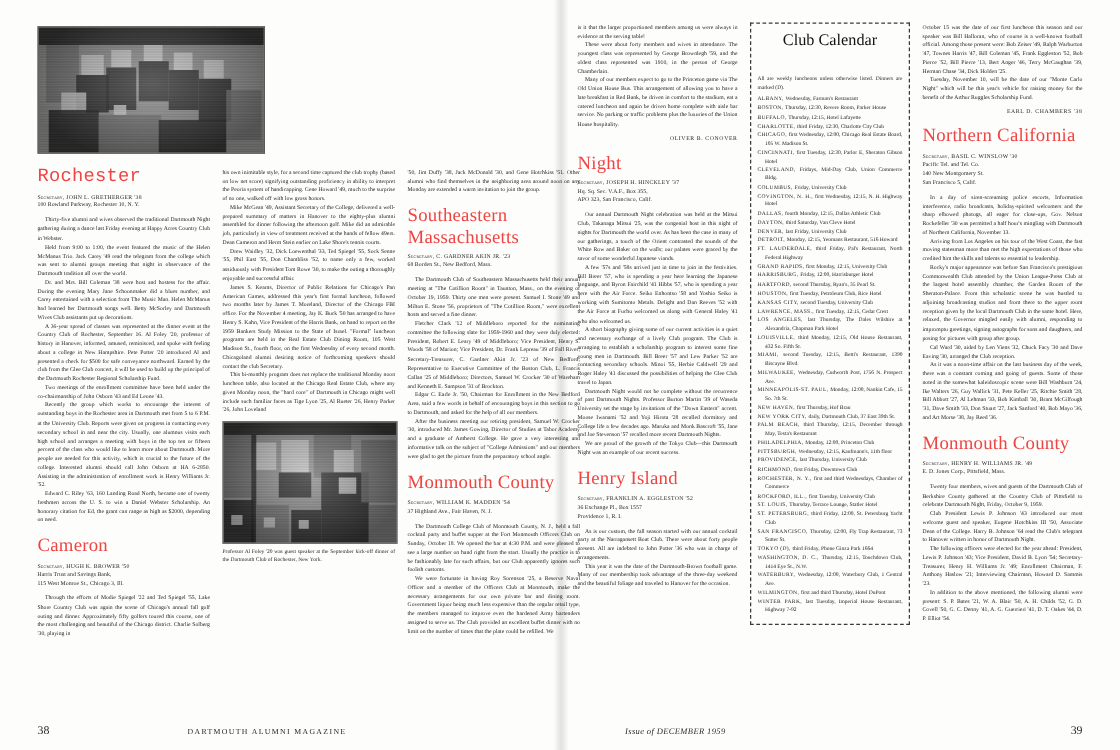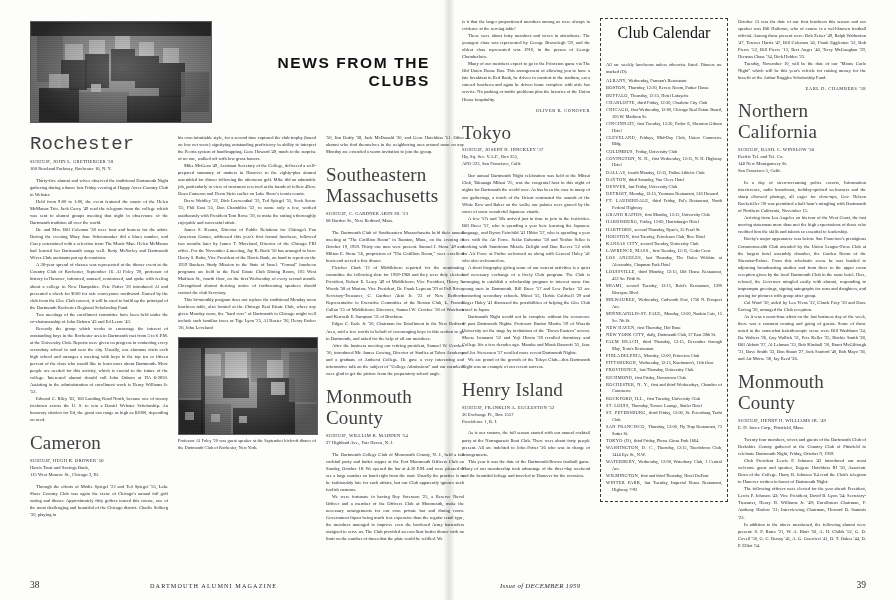--- a/index.html
+++ b/index.html
@@ -34,22 +34,22 @@
     font-weight:bold;font-size:15.5px;letter-spacing:1.6px;color:#111;
   }
 
   
   .cols{display:flex;gap:10px;}
   .col{width:138px;flex:0 0 138px;}
   .col.narrow{width:128px;flex:0 0 128px;}
 
   h2.club{
     font-family:"Liberation Serif", serif;
-    font-weight:normal;font-size:19px;line-height:1.1;
-    margin:10px 0 4px 0;color:#404040;letter-spacing:.2px;
+    font-weight:normal;font-size:15px;line-height:1.1;
+    margin:10px 0 4px 0;color:#ef4444;letter-spacing:.2px;
   }
   h2.club.first{margin-top:0;font-family:Liberation Mono, monospace;}
   .secy{
     font-size:4.6px;line-height:1.52;margin:0 0 4px 0;color:#25252a;
     letter-spacing:.05px;
   }
   .secy .sc{font-variant:small-caps;letter-spacing:.25px;}
   p.body{
     font-size:4.55px;line-height:1.55;margin:0;text-align:justify;
     text-indent:6px;color:#1d1d20;letter-spacing:.02px;
@@ -70,21 +70,21 @@
     font-size:4.4px;line-height:1.5;margin:0;text-align:justify;color:#26262a;
   }
 
   
   .calendar{
     border:1px dashed #3a3a3a;padding:5px 5px 7px 5px;margin-bottom:8px;
     background:#fdfdfb;
   }
   .calendar h3{
     font-family:"Liberation Serif", serif;font-weight:normal;
-    font-size:16px;text-align:center;margin:0 0 20px 0;color:#111;
+    font-size:13px;text-align:center;margin:0 0 20px 0;color:#111;
   }
   .cal-note{font-size:4.4px;line-height:1.5;margin:0 0 3px 0;color:#25252a;text-align:justify;}
   .cal-list{margin:0;padding:0;list-style:none;}
   .cal-list li{
     font-size:4.4px;line-height:1.52;margin:0 0 .5px 0;
     padding-left:6px;text-indent:-6px;color:#1d1d20;text-align:justify;
   }
   .cal-city{font-variant:small-caps;letter-spacing:.3px;}
 
   
@@ -136,21 +136,20 @@
           <div class="px dk" style="left:128px;top:41px;width:26px;height:34px;"></div>
           <div class="px md" style="left:150px;top:50px;width:28px;height:40px;"></div>
           <div class="px lt" style="left:18px;top:52px;width:20px;height:17px;"></div>
           <div class="px dk" style="left:8px;top:66px;width:40px;height:34px;"></div>
           <div class="px md" style="left:48px;top:70px;width:50px;height:30px;"></div>
           <div class="px dk" style="left:96px;top:74px;width:54px;height:26px;"></div>
           <div class="px lt" style="left:60px;top:62px;width:10px;height:8px;"></div>
           <div class="grain"></div>
           <div class="vig"></div>
         </div>
-        <div class="title-news">NEWS FROM THE CLUBS</div>
       </div>
 
       <div class="cols">
 
         <div class="col">
           <h2 class="club first">Rochester</h2>
           <p class="secy">
             <span class="sc">Secretary, JOHN L. GRETHERGER '38</span><br>
             <span>100 Rowland Parkway, Rochester 10, N. Y.</span>
           </p>
@@ -232,21 +231,21 @@
 
     <div class="leaf right">
       <div class="cols">
 
         <div class="col narrow">
           <p class="body noind">is it that the larger proportioned members among us were always in evidence at the serving table!</p>
           <p class="body">These were about forty members and wives in attendance. The youngest class was represented by George Brownlegh '59, and the oldest class represented was 1910, in the person of George Chamberlain.</p>
           <p class="body">Many of our members expect to go to the Princeton game via The Old Union House Bus. This arrangement of allowing you to have a late breakfast in Red Bank, be driven in comfort to the stadium, eat a catered luncheon and again be driven home complete with aisle bar service. No parking or traffic problems plus the luxuries of the Union House hospitality.</p>
           <p class="signoff">OLIVER B. CONOVER</p>
 
-          <h2 class="club">Tokyo</h2>
+          <h2 class="club">Night</h2>
           <p class="secy">
             <span class="sc">Secretary, JOSEPH H. HINCKLEY '37</span><br>
             <span>Hq. Sq. Sec. V.A.F., Box 355,</span><br>
             <span>APO 323, San Francisco, Calif.</span>
           </p>
           <p class="body">Our annual Dartmouth Night celebration was held at the Mitsui Club, Takanaga Mitsui '25, was the congenial host in this night of nights for Dartmouth the world over. As has been the case in many of our gatherings, a touch of the Orient contrasted the sounds of the White Row and Baker on the walls; our palates were graced by the savor of some wonderful Japanese viands.</p>
           <p class="body">A few '57s and '58s arrived just in time to join in the festivities. Bill Breer '57, who is spending a year here learning the Japanese language, and Byron Fairchild '41 Hibbs '57, who is spending a year here with the Air Force. Seiko Enhontso '58 and Yoshio Seiko is working with Sumitomo Metals. Delight and Dan Reeves '52 with the Air Force at Fuchu welcomed us along with General Haley '41 who also welcomed us.</p>
           <p class="body">A short biography giving some of our current activities is a quiet and necessary exchange of a lively Club program. The Club is arranging to establish a scholarship program to interest some fine young men in Dartmouth. Bill Breer '57 and Lew Parker '52 are contacting secondary schools. Minoi '55, Herbie Caldwell '29 and Roger Haley '41 discussed the possibilities of helping the Glee Club travel to Japan.</p>
           <p class="body">Dartmouth Night would not be complete without the recurrence of past Dartmouth Nights. Professor Burton Martin '39 of Waseda University set the stage by invitations of the "Down Eastern" accent. Moose Iwanami '52 and Yoji Hirota '28 recalled dormitory and College life a few decades ago. Maruka and Monk Bascroft '55, Jane and Joe Stevenson '57 recalled more recent Dartmouth Nights.</p>
           <p class="body">We are proud of the growth of the Tokyo Club—this Dartmouth Night was an example of our recent success.</p>

